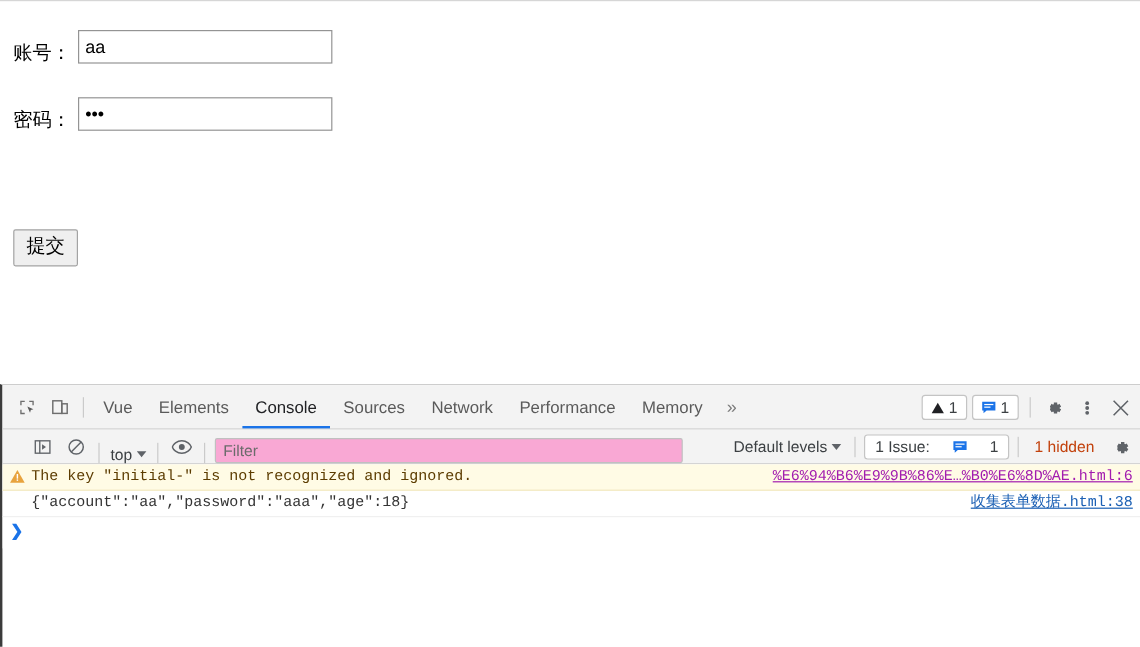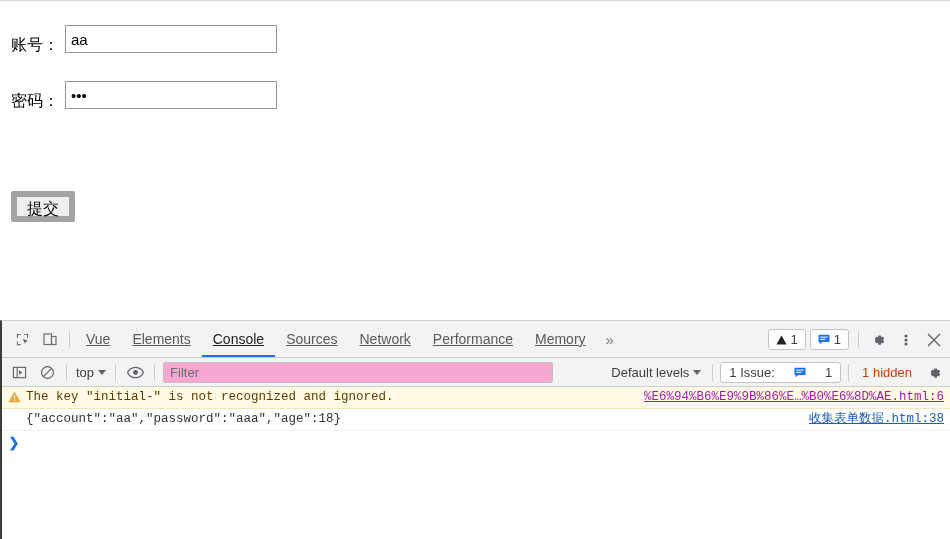--- a/index.html
+++ b/index.html
@@ -61,21 +61,21 @@
   #row-age { top: 136px; }
 
   #submit-button {
     position: absolute;
     left: 11px;
     top: 190px;
     box-sizing: border-box;
     height: 31px;
     padding: 2px 10px 4px 10px;
     background: #efefef;
-    border: 6px solid #a3a3a3;
+    border: 1px solid #a3a3a3;
     border-radius: 2px;
     font-family: "Liberation Sans", sans-serif;
     font-size: 16px;
     color: #000;
     cursor: default;
     line-height: 20px;
   }
 
   
   #devtools {
@@ -122,21 +122,20 @@
   .dt-tab {
     padding: 0 11px;
     height: 36px;
     line-height: 36px;
     font-size: 14px;
     color: #5a5a5a;
     cursor: default;
     white-space: nowrap;
     flex: none;
     box-sizing: border-box;
-    text-decoration: underline;
   }
   .dt-tab.active {
     color: #202124;
     border-bottom: 2px solid #1a73e8;
   }
   .dt-more {
     padding: 0 9px;
     font-size: 15px;
     color: #7a7a7a;
     cursor: default;
@@ -166,22 +165,22 @@
     box-sizing: border-box;
   }
 
   
   #dt-console-toolbar {
     position: relative;
     height: 29px;
     background: #f3f3f3;
     border-bottom: 1px solid #cdcdcd;
     display: flex;
-    align-items: center;
-    padding-left: 3px;
+    align-items: flex-end;
+    padding-left: 19px;
     box-sizing: border-box;
   }
   .ctx-select {
     display: flex;
     align-items: center;
     gap: 4px;
     font-size: 13px;
     color: #3c4043;
     padding: 0 4px;
     cursor: default;

